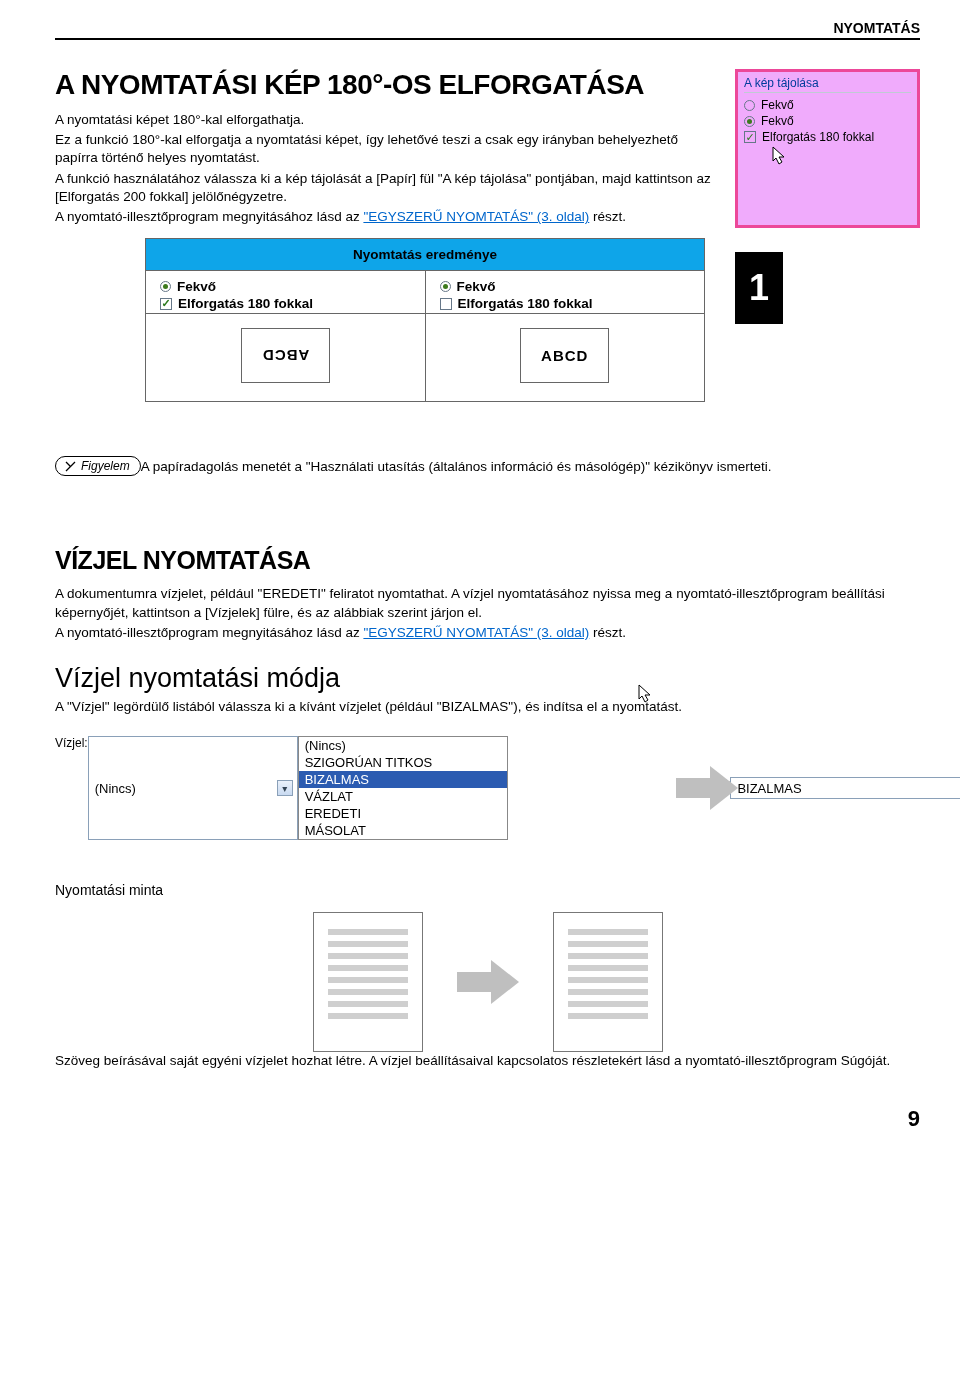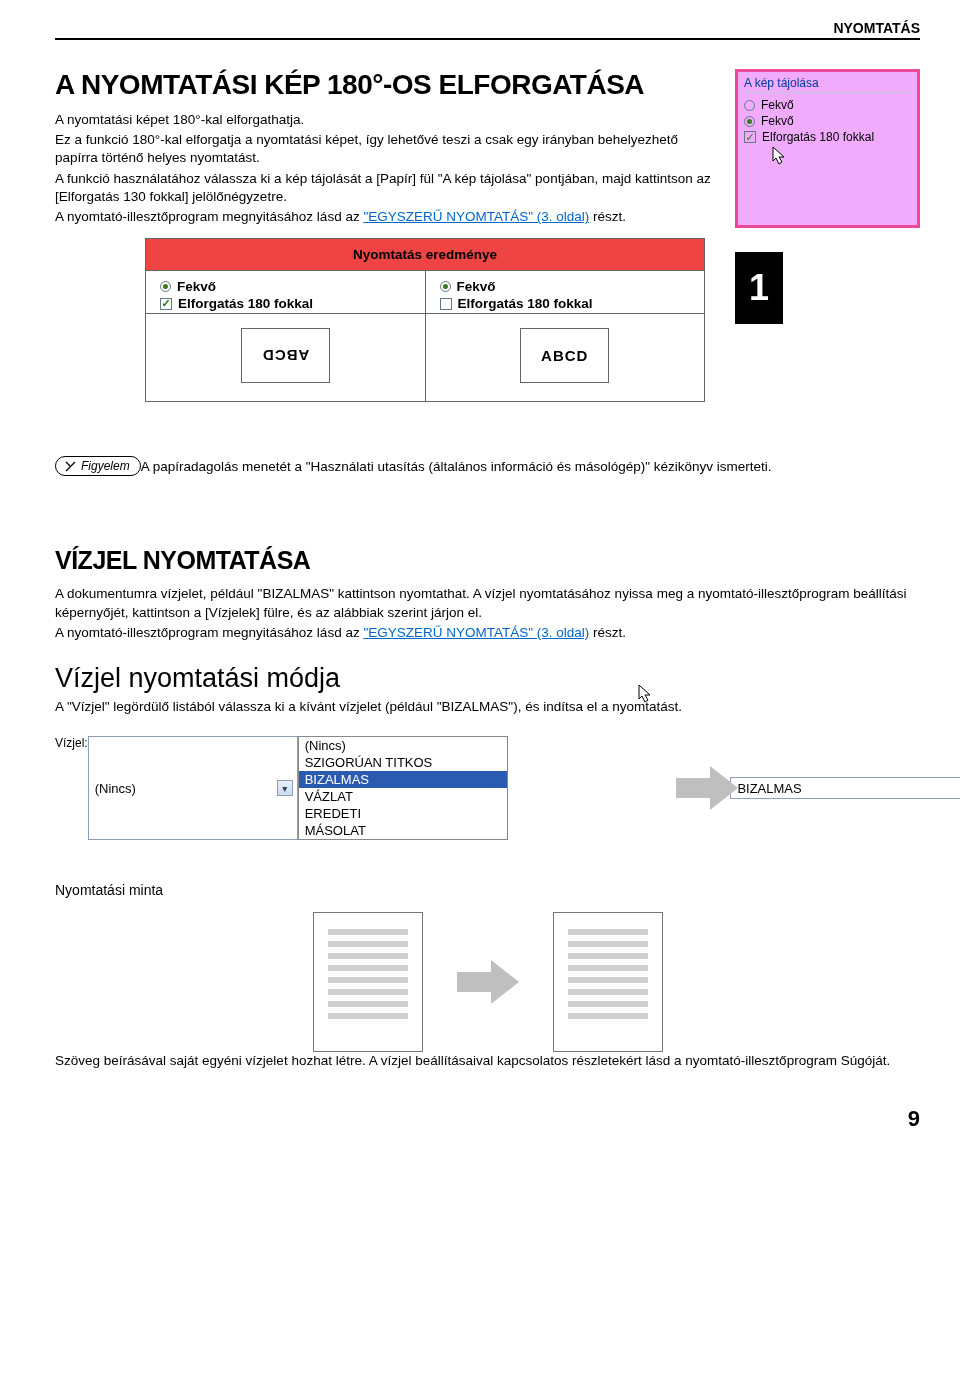--- a/index.html
+++ b/index.html
@@ -22,21 +22,21 @@
   .radio-row, .check-row { display: flex; align-items: center; gap: 6px; margin: 2px 0; }
   .radio-shape { width: 11px; height: 11px; border: 1px solid #678; border-radius: 50%; display: inline-flex; align-items: center; justify-content: center; }
   .radio-shape.filled::after { content: ""; width: 5px; height: 5px; background: #3d7a1e; border-radius: 50%; }
   .check-shape { width: 12px; height: 12px; border: 1px solid #678; display: inline-flex; align-items: center; justify-content: center; font-size: 11px; color: #2d7a1e; line-height: 1; }
   .cursor-icon { margin-left: 28px; margin-top: 2px; }
 
   
   .result-wrap { display: flex; align-items: flex-start; gap: 30px; margin-top: 10px; }
   .result-table { flex: 0 0 560px; border-collapse: collapse; margin-left: 90px; }
   .result-table td, .result-table th { border: 1px solid #666; padding: 8px 10px; vertical-align: top; }
-  .result-head { background: #ef4444; text-align: center; font-weight: bold; }
+  .result-head { background: #0ea5e9; text-align: center; font-weight: bold; }
   .opt-cell { padding: 8px 14px 0 14px !important; width: 50%; font-weight: bold; }
   .opt-row { display: flex; align-items: center; gap: 6px; margin-bottom: 2px; }
   .preview-cell { text-align: center; padding: 14px 0 18px 0 !important; }
   .preview-box { display: inline-block; border: 1px solid #666; padding: 18px 20px; font-weight: bold; font-size: 15px; letter-spacing: 1px; }
   .flipped { transform: rotate(180deg); display: inline-block; }
   .tab-one { width: 48px; height: 72px; background: #000; color: #fff; display: flex; align-items: center; justify-content: center; font-size: 36px; font-weight: bold; margin-top: 14px; }
 
   
   .note-row { display: flex; align-items: center; margin-top: 54px; }
   .figyelem-badge { border: 1px solid #000; border-radius: 14px; padding: 2px 10px 2px 8px; font-size: 12px; display: inline-flex; align-items: center; gap: 4px; font-style: italic; }
@@ -67,21 +67,21 @@
 </head>
 <body>
 
 <div class="header-bar">NYOMTATÁS</div>
 
 <div class="top-wrap">
   <div class="top-text">
     <h1>A NYOMTATÁSI KÉP 180°-OS ELFORGATÁSA</h1>
     <p>A nyomtatási képet 180°-kal elforgathatja.</p>
     <p>Ez a funkció 180°-kal elforgatja a nyomtatási képet, így lehetővé teszi a csak egy irányban behelyezhető papírra történő helyes nyomtatást.</p>
-    <p>A funkció használatához válassza ki a kép tájolását a [Papír] fül "A kép tájolása" pontjában, majd kattintson az [Elforgatás 130 fokkal] jelölőnégyzetre.</p>
+    <p>A funkció használatához válassza ki a kép tájolását a [Papír] fül "A kép tájolása" pontjában, majd kattintson az [Elforgatás 200 fokkal] jelölőnégyzetre.</p>
     <p>
       <span>A nyomtató-illesztőprogram megnyitásához lásd az </span><a href="#" class="link">"EGYSZERŰ NYOMTATÁS" (3. oldal)</a><span> részt.</span>
     </p>
   </div>
 
   <div class="orientation-panel">
     <div class="title">A kép tájolása</div>
     <div class="radio-row">
       <span class="radio-shape"></span>
       <span>Fekvő</span>
@@ -147,21 +147,21 @@
   <span class="figyelem-badge">
     <svg width="13" height="13" viewBox="0 0 13 13">
         <path d="M2 11 L11 2 M2 2 L6 6" stroke="#000" stroke-width="1.3" fill="none"></path>
       </svg>
     <span>Figyelem</span>
   </span>
   <span>A papíradagolás menetét a "Használati utasítás (általános információ és másológép)" kézikönyv ismerteti.</span>
 </div>
 
 <h1 class="section2">VÍZJEL NYOMTATÁSA</h1>
-<p>A dokumentumra vízjelet, például "BIZALMAS" kattintson nyomtathat. A vízjel nyomtatásához nyissa meg a nyomtató-illesztőprogram beállítási képernyőjét, kattintson a [Vízjelek] fülre, és az alábbiak szerint járjon el.</p>
+<p>A dokumentumra vízjelet, például "EREDETI" feliratot nyomtathat. A vízjel nyomtatásához nyissa meg a nyomtató-illesztőprogram beállítási képernyőjét, kattintson a [Vízjelek] fülre, és az alábbiak szerint járjon el.</p>
 <p>
   <span>A nyomtató-illesztőprogram megnyitásához lásd az </span><a href="#" class="link">"EGYSZERŰ NYOMTATÁS" (3. oldal)</a><span> részt.</span>
 </p>
 <h2>Vízjel nyomtatási módja</h2>
 <p>A "Vízjel" legördülő listából válassza ki a kívánt vízjelet (például "BIZALMAS"), és indítsa el a nyomtatást.</p>
 
 <div class="drop-wrap">
   <div class="drop-col">
     <div class="drop-label">Vízjel:</div>
     <div class="select-box">

